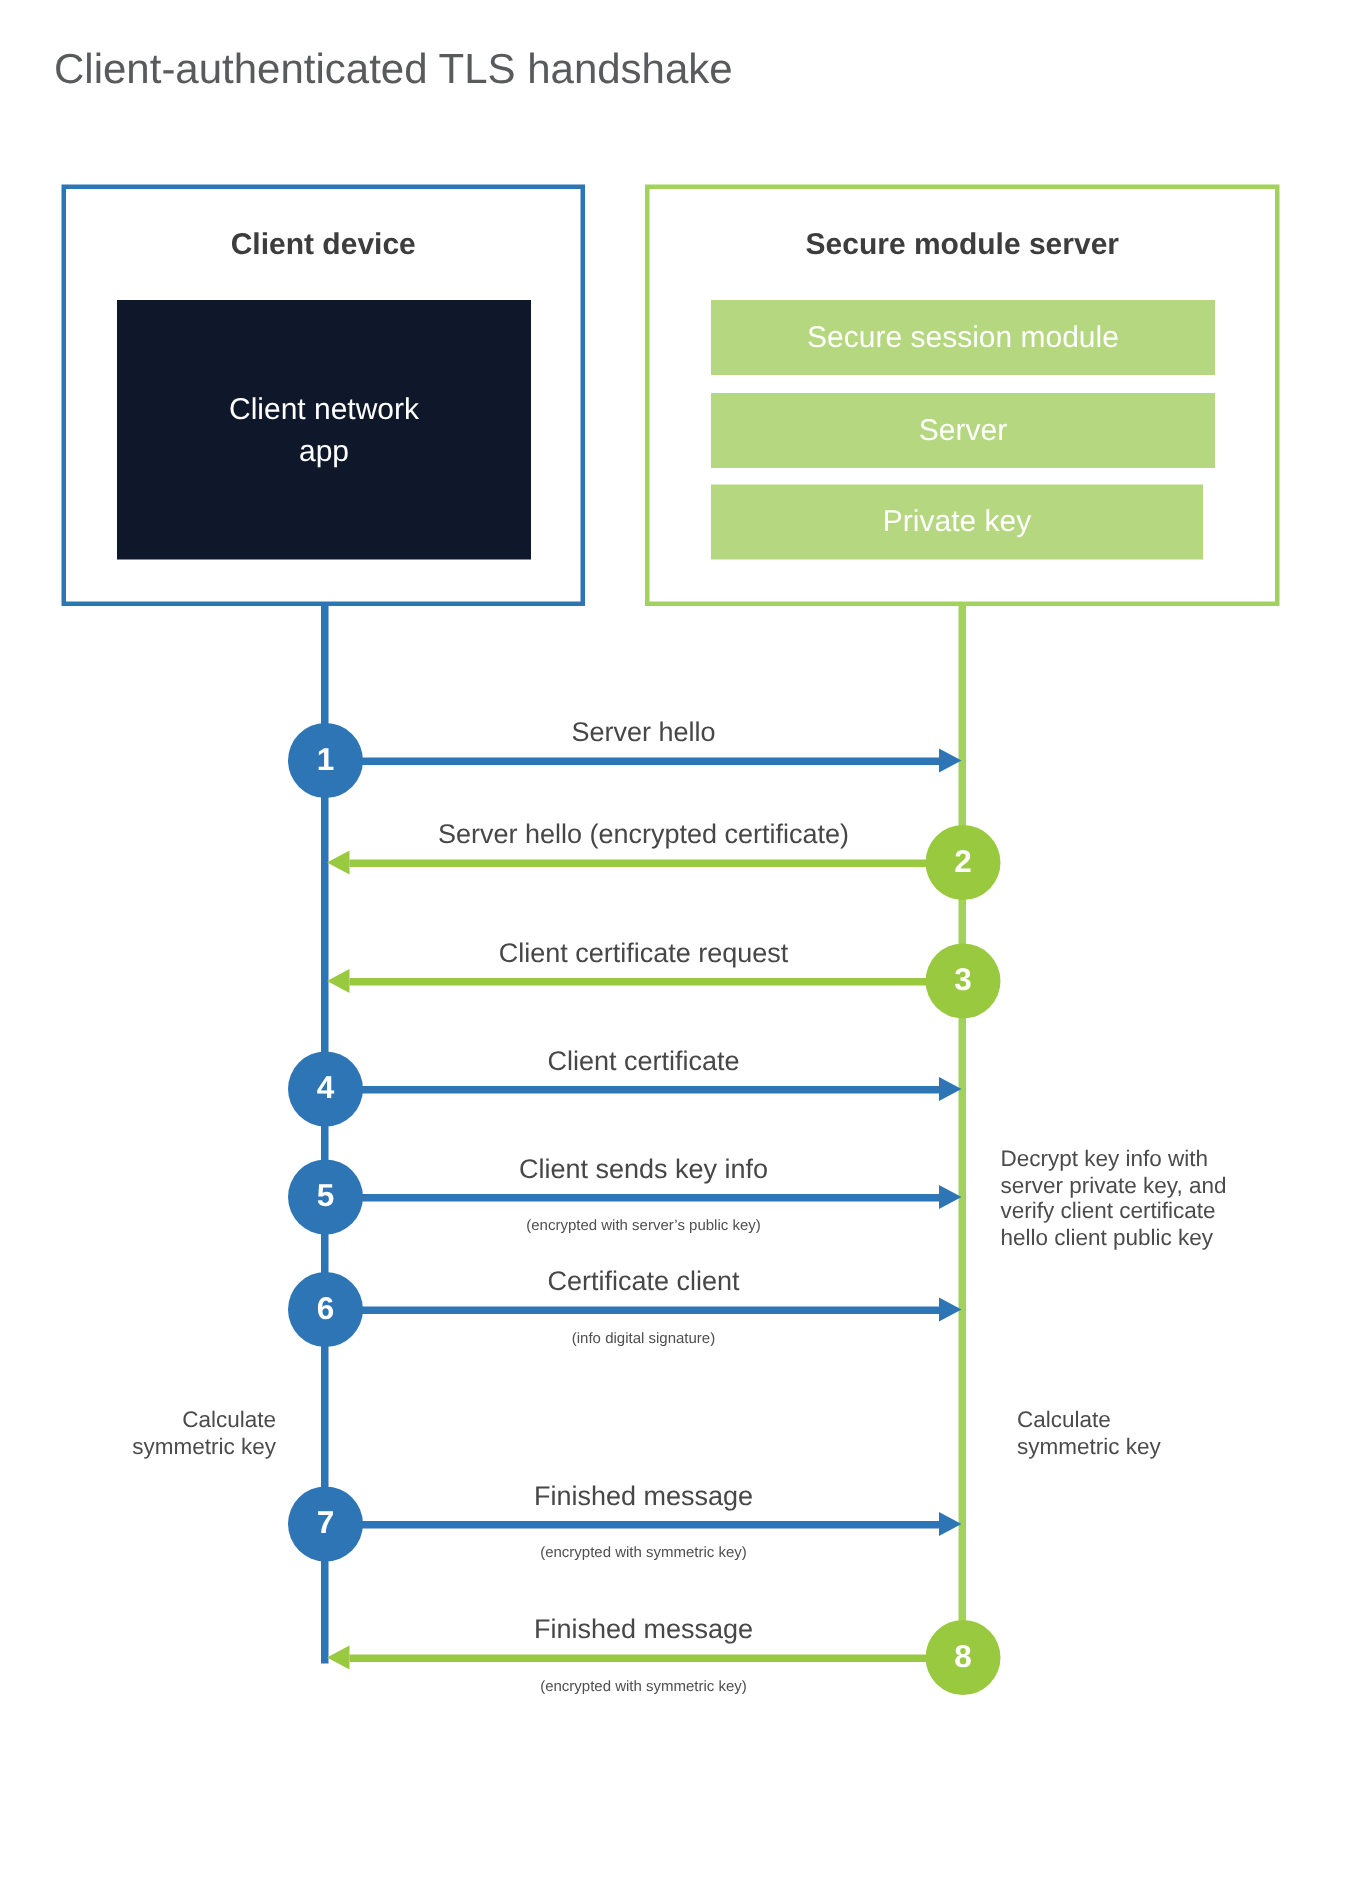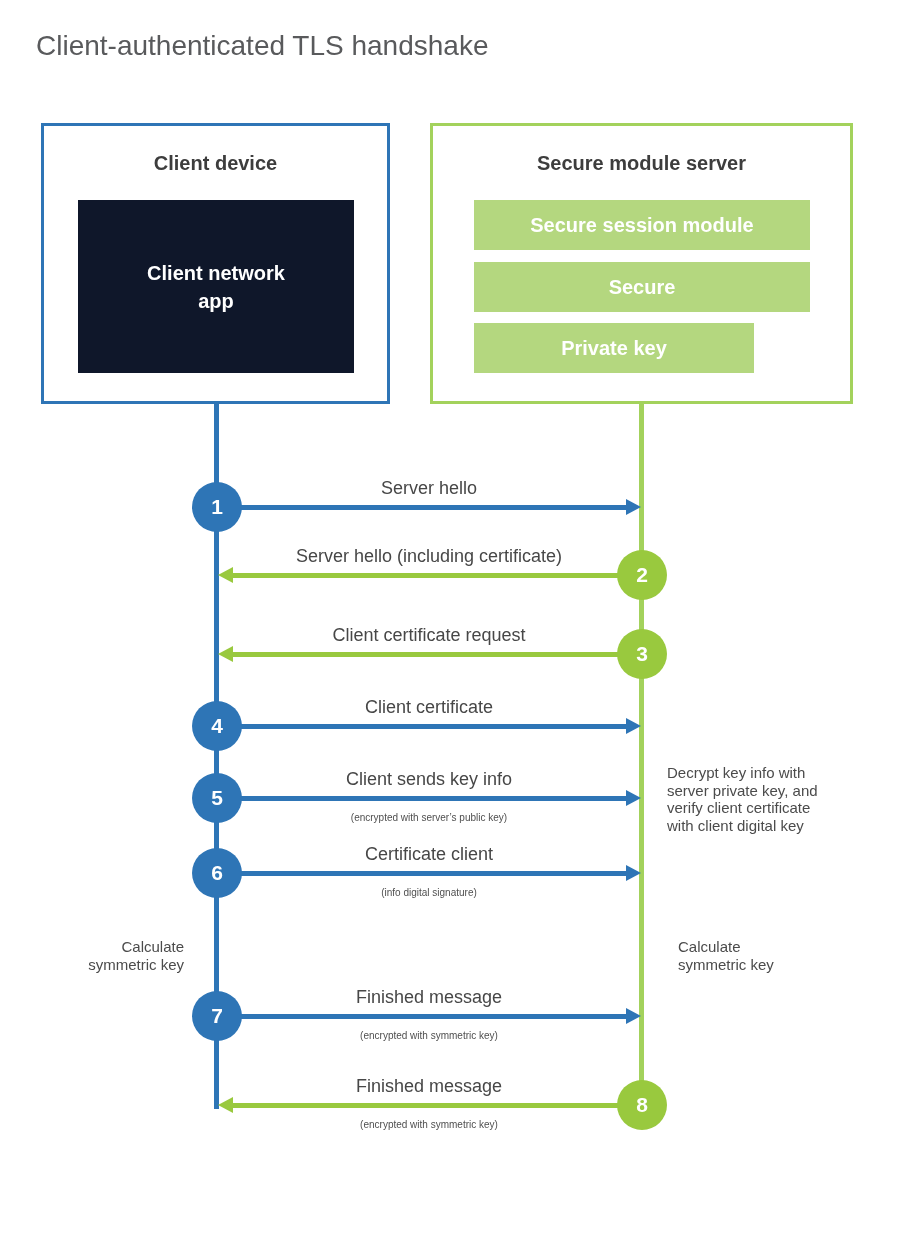--- a/index.html
+++ b/index.html
@@ -15,21 +15,20 @@
   .outline-box.blue  { border:3px solid #2e75b6; }
   .outline-box.green { border:3px solid #a3d25c; }
   .box-title {
     position:absolute; left:0; right:0; top:26px; text-align:center;
     font-size:20px; font-weight:700; color:#3d3d3d;
   }
   .fill-box {
     position:absolute; display:flex; align-items:center; justify-content:center;
     color:#ffffff; font-size:20px; text-align:center; line-height:28px;
     white-space:pre-line;
-    font-weight:bold;
   }
   .fill-box.blue-fill  { background:#0f172a; }
   .fill-box.green-fill { background:#b4d77f; line-height:22px; }
   .lifeline { position:absolute; width:5px; }
   .lifeline.blue  { background:#2e75b6; }
   .lifeline.green { background:#a3d25c; }
   .num-circle {
     position:absolute; width:50px; height:50px; border-radius:50%;
     color:#ffffff; font-size:21px; font-weight:700; text-align:center;
     line-height:50px; z-index:3;
@@ -67,38 +66,38 @@
   <div class="outline-box blue" style="left:41px; top:123px; width:349px; height:281px;">
     <div class="box-title">Client device</div>
   </div>
   <div class="fill-box blue-fill" style="left:78px; top:200px; width:276px; height:173px;">Client network
 app</div>
 
   <div class="outline-box green" style="left:430px; top:123px; width:423px; height:281px;">
     <div class="box-title">Secure module server</div>
   </div>
   <div class="fill-box green-fill" style="left:474px; top:200px; width:336px; height:50px;">Secure session module</div>
-  <div class="fill-box green-fill" style="left:474px; top:262px; width:336px; height:50px;">Secure</div>
-  <div class="fill-box green-fill" style="left:474px; top:323px; width:280px; height:50px;">Private key</div>
+  <div class="fill-box green-fill" style="left:474px; top:262px; width:336px; height:50px;">Server</div>
+  <div class="fill-box green-fill" style="left:474px; top:323px; width:328px; height:50px;">Private key</div>
 
   <div class="lifeline blue" style="left:214px; top:404px; height:705px;"></div>
   <div class="lifeline green" style="left:639px; top:404px; height:703px;"></div>
 
   <div id="messages">
       <div>
         <div class="num-circle blue" style="left:192px; top:482px;">1</div>
         <div class="msg-line blue" style="left:240px; top:505px; width:386px;"></div>
         <div class="msg-head right blue" style="left:626px; top:499px;"></div>
         <div class="msg-label" style="top:478px;">Server hello</div>
       </div>
       <div>
         <div class="num-circle green" style="left:617px; top:550px;">2</div>
         <div class="msg-line green" style="left:233px; top:573px; width:386px;"></div>
         <div class="msg-head left green" style="left:218px; top:567px;"></div>
-        <div class="msg-label" style="top:546px;">Server hello (including certificate)</div>
+        <div class="msg-label" style="top:546px;">Server hello (encrypted certificate)</div>
       </div>
       <div>
         <div class="num-circle green" style="left:617px; top:629px;">3</div>
         <div class="msg-line green" style="left:233px; top:652px; width:386px;"></div>
         <div class="msg-head left green" style="left:218px; top:646px;"></div>
         <div class="msg-label" style="top:625px;">Client certificate request</div>
       </div>
       <div>
         <div class="num-circle blue" style="left:192px; top:701px;">4</div>
         <div class="msg-line blue" style="left:240px; top:724px; width:386px;"></div>
@@ -131,19 +130,19 @@
         <div class="msg-line green" style="left:233px; top:1103px; width:386px;"></div>
         <div class="msg-head left green" style="left:218px; top:1097px;"></div>
         <div class="msg-label" style="top:1076px;">Finished message</div>
         <div class="msg-sublabel" style="top:1115px;">(encrypted with symmetric key)</div>
       </div>
     </div>
 
   <div class="note" style="left:667px; top:764px; width:165px;">Decrypt key info with
 server private key, and
 verify client certificate
-with client digital key</div>
+hello client public key</div>
   <div class="note right-align" style="left:58px; top:938px; width:126px;">Calculate
 symmetric key</div>
   <div class="note" style="left:678px; top:938px; width:126px;">Calculate
 symmetric key</div>
 
 </div>
 
 </body></html>

